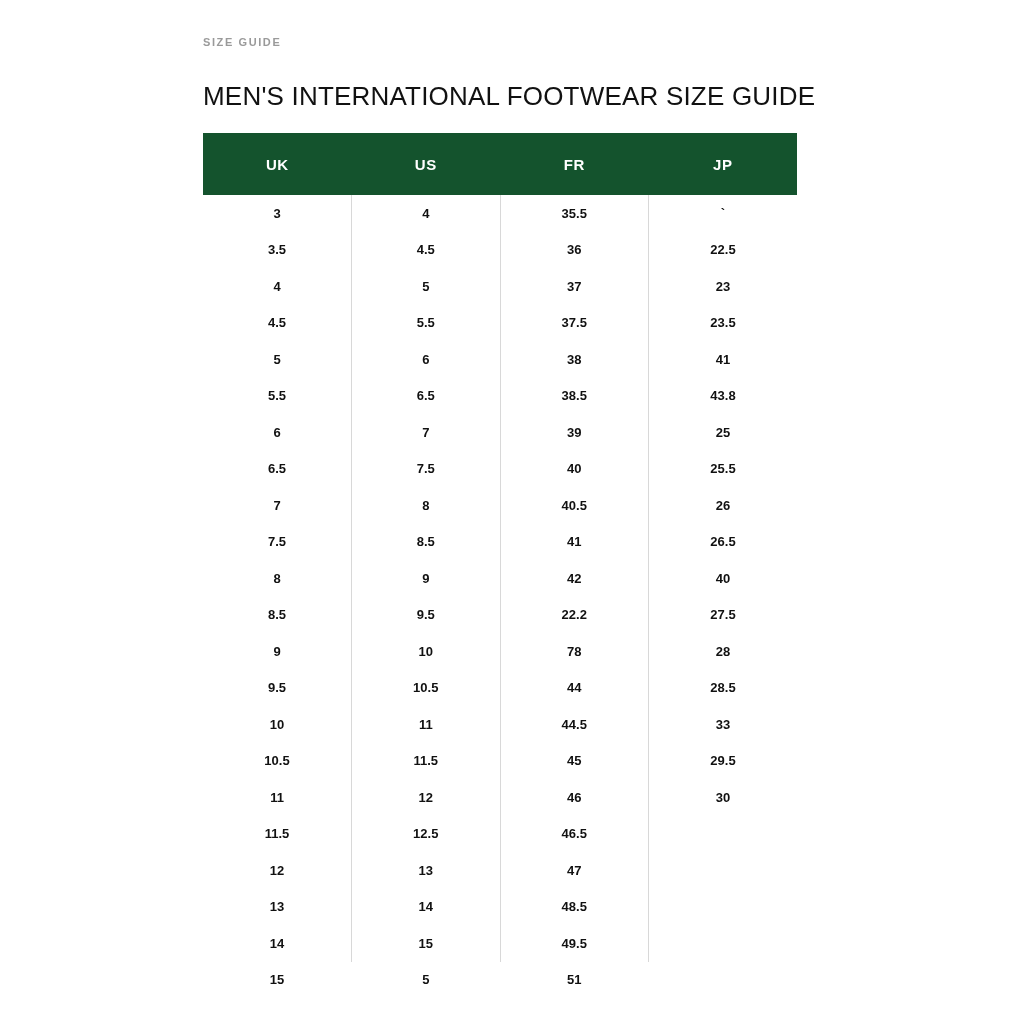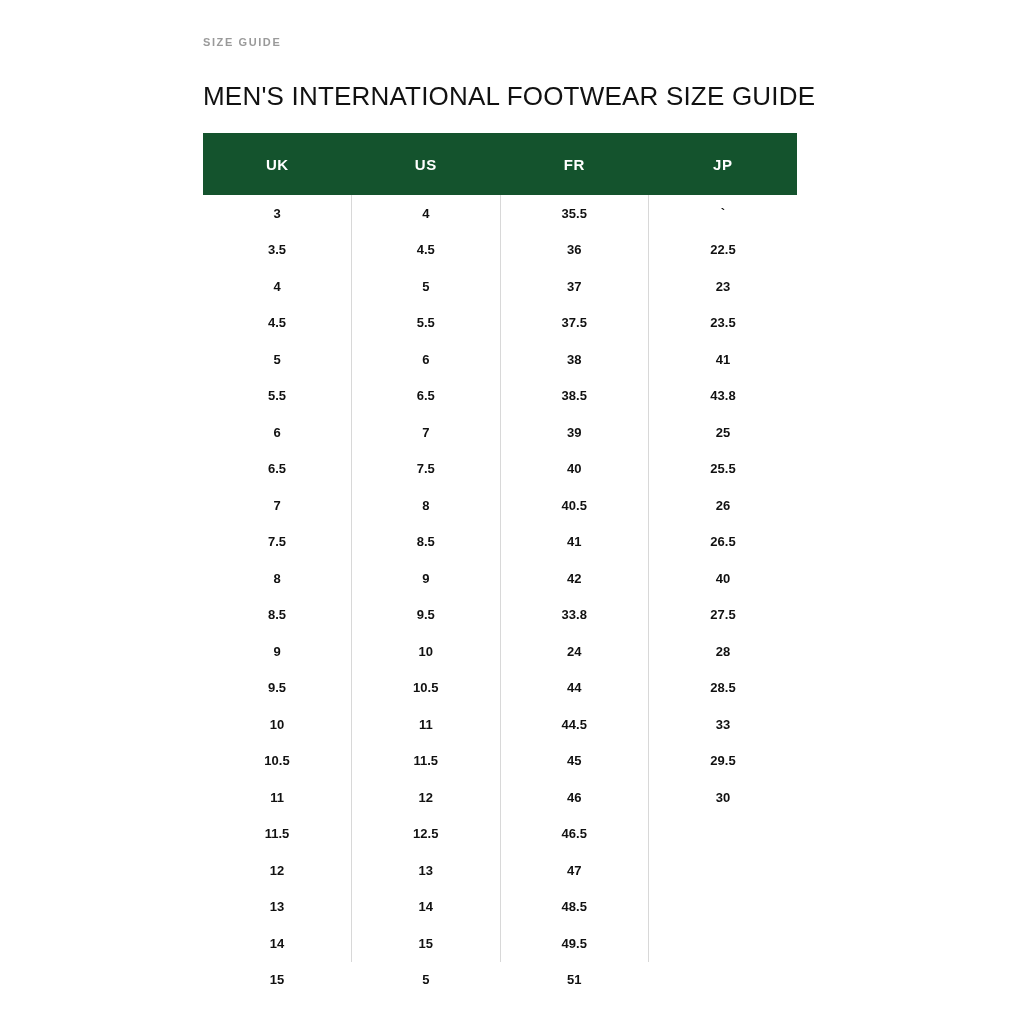--- a/index.html
+++ b/index.html
@@ -158,27 +158,27 @@
           </tr>
           <tr>
             <td>8</td>
             <td>9</td>
             <td>42</td>
             <td>40</td>
           </tr>
           <tr>
             <td>8.5</td>
             <td>9.5</td>
-            <td>33.8</td>
+            <td>22.2</td>
             <td>27.5</td>
           </tr>
           <tr>
             <td>9</td>
             <td>10</td>
-            <td>24</td>
+            <td>78</td>
             <td>28</td>
           </tr>
           <tr>
             <td>9.5</td>
             <td>10.5</td>
             <td>44</td>
             <td>28.5</td>
           </tr>
           <tr>
             <td>10</td>

